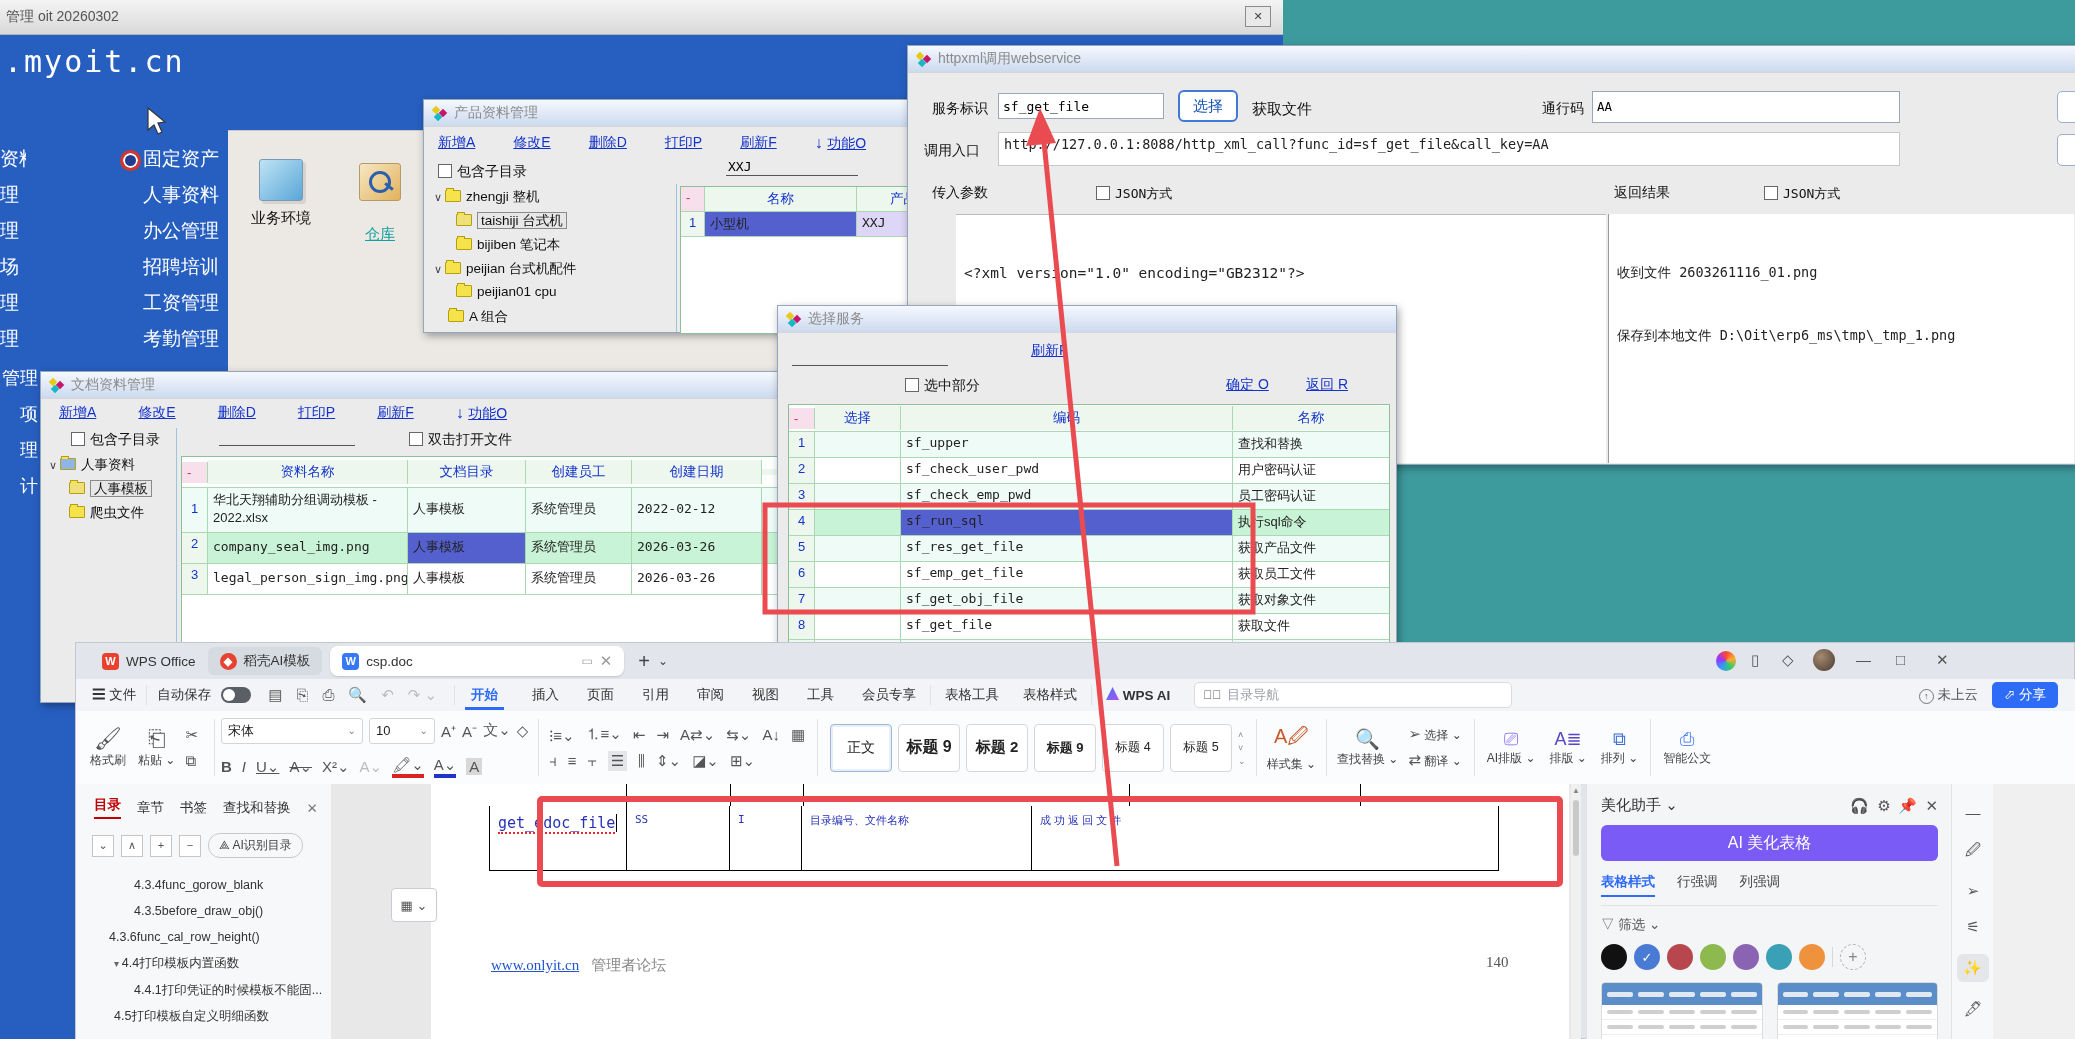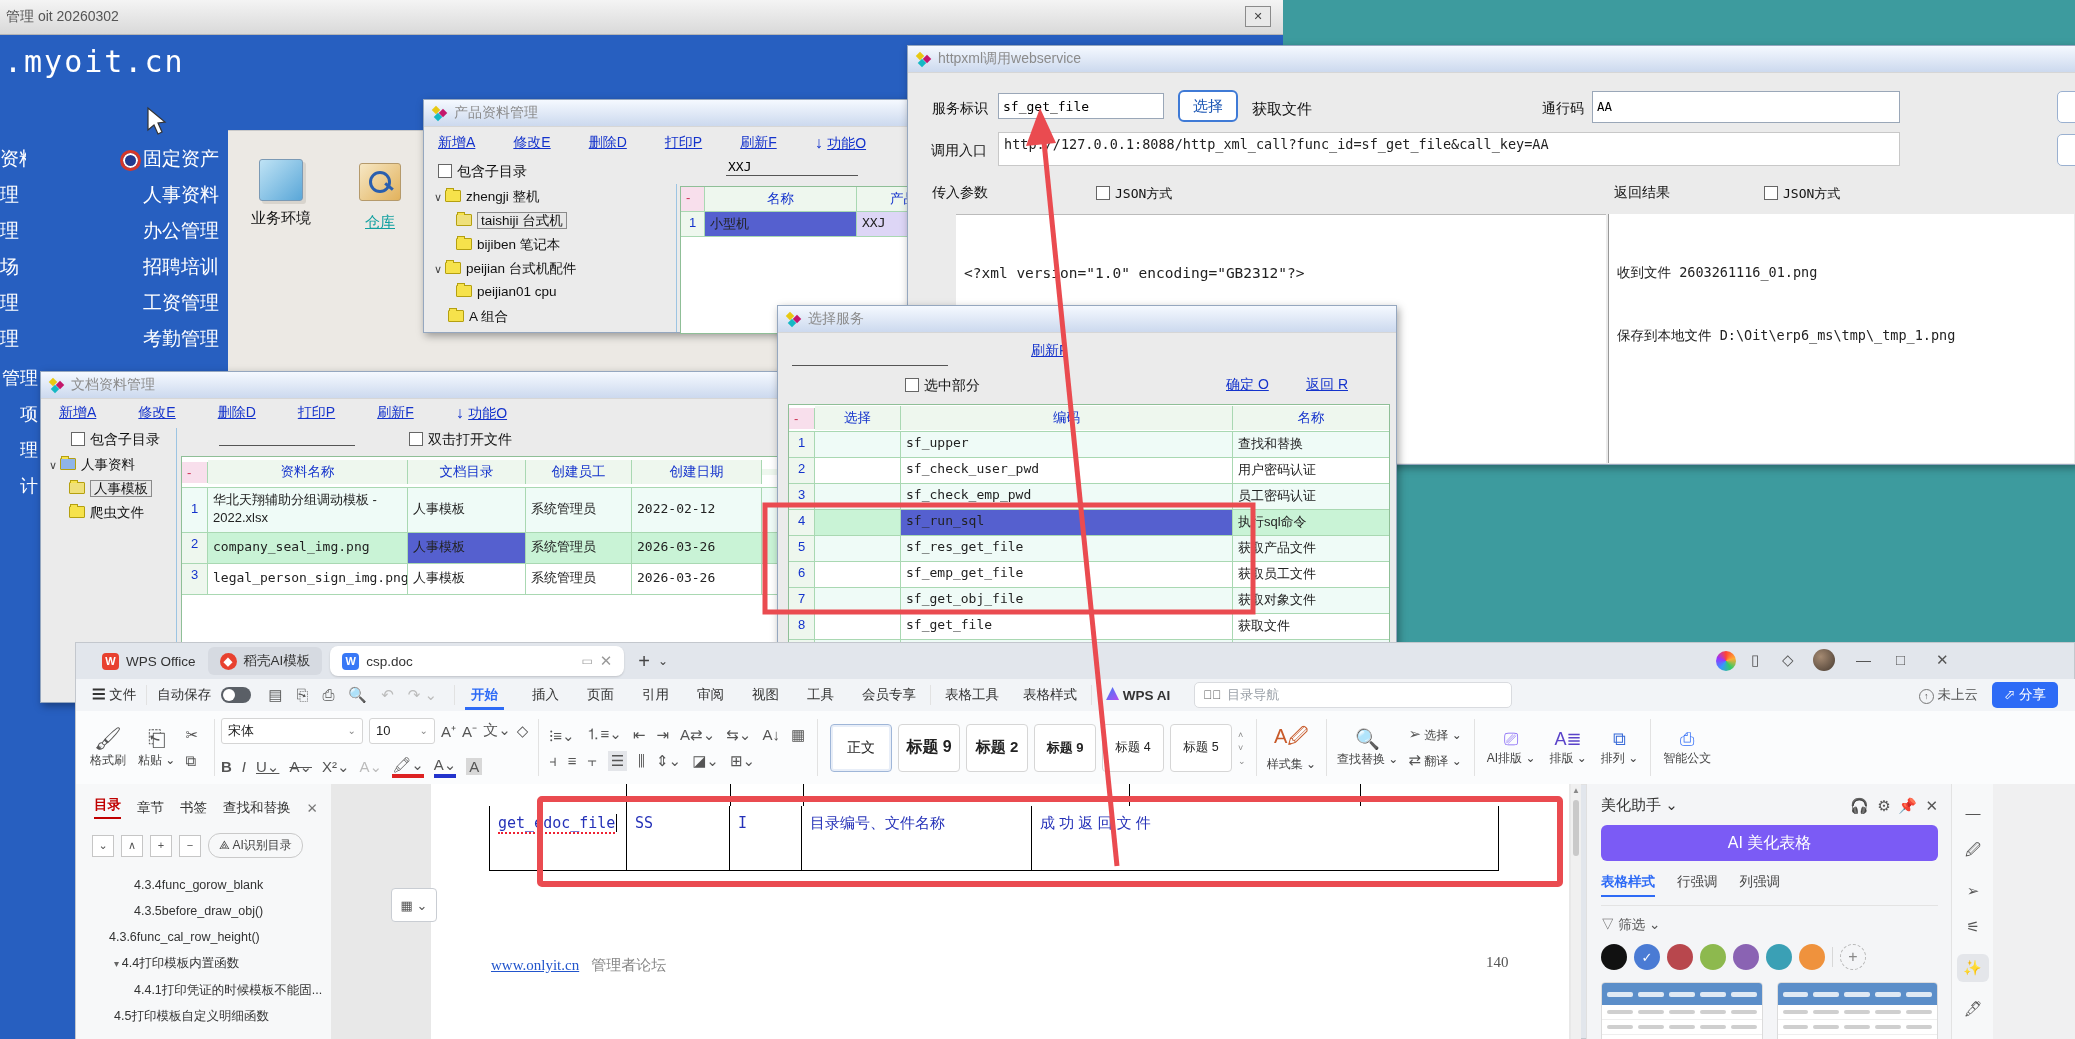--- a/index.html
+++ b/index.html
@@ -46,21 +46,21 @@
   .gbtn{font-size:12px;color:#444;text-align:center;white-space:nowrap}
   .stybox{width:60px;height:46px;background:#fff;border:1px solid #d6d6d6;border-radius:4px;display:flex;align-items:center;justify-content:center;font-size:14px;color:#222}
   .ico{color:#555;font-size:15px}
   .vdiv{width:1px;background:#e2e2e2;align-self:stretch}
   .dot{width:26px;height:26px;border-radius:50%;display:inline-flex;align-items:center;justify-content:center;color:#fff;font-size:13px}
   .mini-tbl{width:168px;height:70px;background:#fff;border:1px solid #dcdcdc;border-radius:4px;overflow:hidden}
   .mini-head{height:22px;background:#5b8ec9;display:flex;gap:5px;align-items:center;padding:0 5px}
   .mini-head i{flex:1;height:5px;background:#dfe9f4;border-radius:2px}
   .mini-row{height:14px;display:flex;gap:5px;align-items:center;padding:0 5px;border-bottom:1px solid #eee}
   .mini-row i{flex:1;height:4px;background:#cfcfcf;border-radius:2px}
-  .doc-cell{color:#2531b8;font-size:15px;border-right:1.4px solid #000;padding:6px 8px;box-sizing:border-box;line-height:1.5}
+  .doc-cell{color:#2531b8;font-size:11px;border-right:1.4px solid #000;padding:6px 8px;box-sizing:border-box;line-height:1.5}
   .sq{display:inline-block;width:20px;height:20px;border:1px solid #c6c6c6;background:#fff;text-align:center;line-height:18px;font-size:11px;color:#555}
 </style>
 </head>
 <body>
 
 <div class="abs" style="left:0;top:0;width:1283px;height:1039px;background:#275fc0;z-index:1">
   <div class="abs" style="left:0;top:0;width:1283px;height:34px;background:linear-gradient(#f4f4f4,#d9d9d9);border-bottom:1px solid #b5b5b5;display:flex;align-items:center">
     <span style="font-size:14px;color:#555;padding-left:6px;flex:1">管理 oit 20260302</span>
     <span class="abs" style="left:1245px;top:6px;width:24px;height:19px;background:#e9e9e9;border:1px solid #8b8b8b;text-align:center;font-size:11px;line-height:18px;color:#444">✕</span>
   </div>
@@ -96,21 +96,21 @@
   <div class="abs" style="left:228px;top:130px;width:1055px;height:530px;background:#ece9e4;border-top:1px solid #c9c9c9">
     <div class="abs" style="left:18px;top:28px;width:70px;text-align:center">
       <span style="display:inline-block;width:42px;height:40px;background:linear-gradient(135deg,#bfe3f5,#5aa7d8);border:1px solid #7b9ab5;border-radius:3px;box-shadow:3px 3px 0 #d8d4cd"></span>
       <div class="lbl" style="margin-top:4px;font-size:15px">业务环境</div>
     </div>
     <div class="abs" style="left:122px;top:32px;width:60px;text-align:center">
       <span style="display:inline-block;width:40px;height:36px;background:linear-gradient(135deg,#f6e7c4,#e2b25c);border:1px solid #b59a6b;border-radius:3px;position:relative">
         <i style="position:absolute;left:9px;top:7px;width:16px;height:16px;border:3px solid #2a5fae;border-radius:50%"></i>
         <i style="position:absolute;left:24px;top:21px;width:10px;height:3px;background:#2a5fae;transform:rotate(40deg)"></i>
       </span>
-      <div style="margin-top:8px;font-size:15px;color:#11a0a0;text-decoration:underline">仓库</div>
+      <div style="margin-top:20px;font-size:15px;color:#11a0a0;text-decoration:underline">仓库</div>
     </div>
     <div class="abs" style="left:205px;top:32px;width:30px;text-align:left;overflow:hidden">
       <span style="display:inline-block;width:26px;height:36px;background:#f4f4f4;border:1px solid #999;border-radius:2px"></span>
       <div class="lbl" style="margin-top:4px;font-size:15px">部</div>
     </div>
   </div>
 </div>
 
 <div class="win" style="left:423px;top:99px;width:552px;height:232px;z-index:2">
   <div class="win-head">
@@ -168,21 +168,21 @@
         <i></i>
       </span>
     <span class="win-title">httpxml调用webservice</span>
   </div>
   <span class="abs lbl" style="left:24px;top:54px">服务标识</span>
   <input class="abs inp" style="left: 90px; top: 47px; width: 166px; height: 26px;" value="sf_get_file">
   <span class="abs" style="left:270px;top:44px;width:56px;height:28px;background:#fff;border:2px solid #3f7ad6;border-radius:6px;color:#1b56b4;font-size:15px;text-align:center;line-height:27px">选择</span>
   <span class="abs lbl" style="left:344px;top:54px;font-size:15px">获取文件</span>
   <span class="abs lbl" style="left:634px;top:54px">通行码</span>
   <input class="abs inp" style="left: 684px; top: 45px; width: 308px; height: 32px; padding-top: 1px; vertical-align: top; font-size: 12.5px;" value="AA">
-  <span class="abs lbl" style="left:23px;top:96px">调用入口</span>
+  <span class="abs lbl" style="left:16px;top:96px">调用入口</span>
   <div class="abs mono" style="left:90px;top:86px;width:902px;height:34px;background:#fff;border:1px solid #c8c8c8;font-size:13.5px;padding:3px 5px;box-sizing:border-box;white-space:nowrap;overflow:hidden">http://127.0.0.1:8088/http_xml_call?func_id=sf_get_file&amp;call_key=AA</div>
   <span class="abs lbl" style="left:24px;top:138px">传入参数</span>
   <span class="abs" style="left:188px;top:138px">
     <span class="cb"></span><span class="lbl mono" style="font-size:13px">JSON方式</span>
   </span>
   <span class="abs lbl" style="left:706px;top:138px">返回结果</span>
   <span class="abs" style="left:856px;top:138px">
     <span class="cb"></span><span class="lbl mono" style="font-size:13px">JSON方式</span>
   </span>
 

